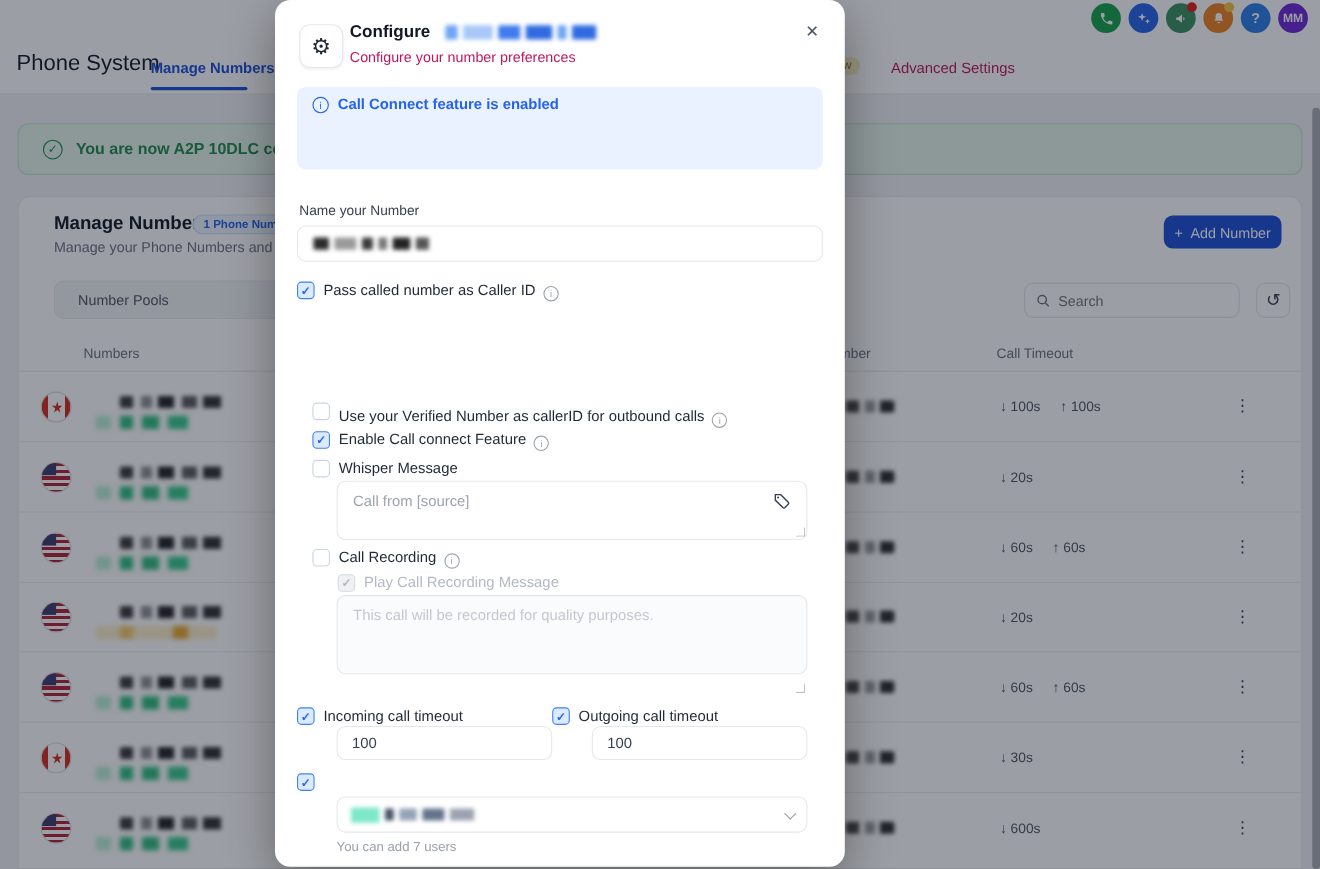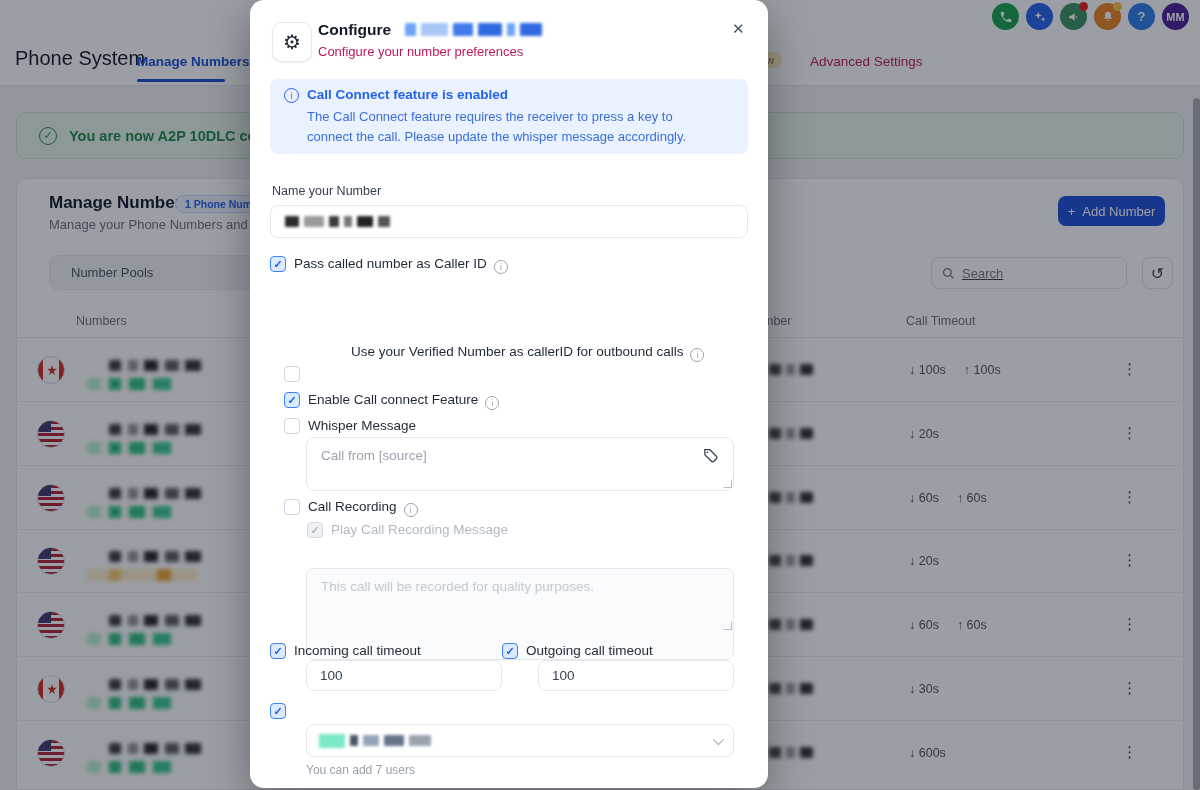--- a/index.html
+++ b/index.html
@@ -37,21 +37,21 @@
   .add-btn { position:absolute; left:1041px; top:17px; width:107px; height:30px; background:#1d4ed8; color:#fff;
     border:none; border-radius:8px; font-size:13px; display:flex; align-items:center; justify-content:center; gap:7px;
     font-family:inherit; cursor:pointer; }
   .seg-wrap { position:absolute; left:32px; top:76px; width:430px; height:35px; background:#f2f3f5;
     border:1px solid #e8e9eb; border-radius:9px; display:flex; align-items:center; padding:3px; gap:2px; }
   .seg { height:29px; padding:0 18px; display:flex; align-items:center; font-size:13px; color:#4b5563;
     border-radius:7px; cursor:pointer; }
   .seg.active { background:#fff; color:#111827; font-weight:bold; box-shadow:0 1px 2px rgba(0,0,0,.12); }
   .search-box { position:absolute; left:914px; top:78px; width:196px; height:32px; border:1px solid #e2e4e8;
     border-radius:8px; background:#fff; display:flex; align-items:center; padding-left:10px; gap:7px; }
-  .search-box input { border:none; outline:none; font-size:13px; width:150px; color:#374151; font-family:inherit; background:transparent;text-decoration:underline; }
+  .search-box input { border:none; outline:none; font-size:13px; width:150px; color:#374151; font-family:inherit; background:transparent; }
   .refresh-btn { position:absolute; left:1125px; top:78px; width:31px; height:32px; border:1px solid #e2e4e8;
     border-radius:8px; background:#fff; color:#374151; font-size:16px; display:flex; align-items:center; justify-content:center; cursor:pointer; }
 
   .thead { position:absolute; left:0; top:126px; width:1168px; height:33px; border-bottom:1px solid #e8e9eb;
     font-size:12.5px; color:#6b7280; }
   .th { position:absolute; top:9px; }
 
   .t-row { position:absolute; left:0; width:1168px; height:64px; border-bottom:1px solid #eceef0; }
   .flag { position:absolute; left:20px; top:18px; width:28px; height:28px; border-radius:50%; overflow:hidden;
     border:1px solid #d7d9dd; }
@@ -158,21 +158,21 @@
       <span class="dot-badge" style="background:#e11d1d;"></span>
     </div>
     <div class="hicon" style="left:1094px;background:#ec8221;">
       <svg viewBox="0 0 24 24" fill="#fff">
           <path d="M12 3a5 5 0 0 0-5 5v4l-2 3h14l-2-3V8a5 5 0 0 0-5-5z"></path>
           <path d="M10 17a2 2 0 0 0 4 0h-4z"></path>
         </svg>
       <span class="dot-badge" style="background:#f6c444;"></span>
     </div>
     <div class="hicon" style="left:1128px;background:#2b7de9;font-weight:bold;">?</div>
-    <div class="hicon" style="left:1162px;background:#4c1d95;font-size:11px;font-weight:bold;">MM</div>
+    <div class="hicon" style="left:1162px;background:#6d28d9;font-size:11px;font-weight:bold;">MM</div>
   </div>
 
   <div class="banner">
     <span class="check-circle">✓</span>
     <span class="banner-text">You are now A2P 10DLC complia</span>
   </div>
 
   <div class="card">
     <div class="card-title">Manage Numbers</div>
     <div class="card-badge">1 Phone Number</div>
@@ -296,64 +296,61 @@
         <span class="rx" style="width:24px;background:#2f6ae0;"></span>
         <span class="rx" style="width:8px;background:#6da4f5;"></span>
         <span class="rx" style="width:22px;background:#2f6ae0;"></span>
     </span>
     <div class="m-sub">Configure your number preferences</div>
     <div class="m-close">✕</div>
 
     <div class="info-banner">
       <span class="info-i" style="left:14px;top:9px;">i</span>
       <div class="info-title">Call Connect feature is enabled</div>
-      <div class="info-body">
-        <span>The Call Connect feature requires the receiver to press a key to</span><br><span>connect the call. Please update the whisper message accordingly.</span>
-      </div>
     </div>
 
     <div class="f-label" style="left:22px;top:184px;">Name your Number</div>
     <div class="t-input" style="left:20px;top:205px;width:478px;">
       <span class="redact">
         <span class="rx" style="width:14px;background:#2b2b2b;"></span>
           <span class="rx" style="width:20px;background:#9a9a9a;"></span>
           <span class="rx" style="width:10px;background:#3a3a3a;"></span>
           <span class="rx" style="width:8px;background:#777;"></span>
           <span class="rx" style="width:16px;background:#222;"></span>
           <span class="rx" style="width:12px;background:#555;"></span>
       </span>
     </div>
 
     <span class="cb checked" style="left:20px;top:256px;"></span>
     <span class="cb-label" style="left:44px;top:256px;"><span>Pass called number as Caller ID</span><span class="ghost-i">i</span></span>
 
 
     <span class="cb" style="left:34px;top:366px;"></span>
-    <span class="cb-label" style="left:58px;top:344px;margin-left:43px;"><span>Use your Verified Number as callerID for outbound calls</span><span class="ghost-i">i</span></span>
+    <span class="cb-label" style="left:58px;top:371px;"><span>Use your Verified Number as callerID for outbound calls</span><span class="ghost-i">i</span></span>
 
     <span class="cb checked" style="left:34px;top:392px;"></span>
     <span class="cb-label" style="left:58px;top:392px;"><span>Enable Call connect Feature</span><span class="ghost-i">i</span></span>
 
     <span class="cb" style="left:34px;top:418px;"></span>
     <span class="cb-label" style="left:58px;top:418px;">Whisper Message</span>
 
     <textarea class="m-textarea" style="left: 56px; top: 437px; width: 428px; height: 54px;" placeholder="Call from [source]"></textarea>
     <svg class="tag-icon" style="left:452px;top:447px;" viewBox="0 0 24 24" fill="none" stroke="#374151" stroke-width="1.8">
         <path d="M20.6 13.4L11 3.8H4v7l9.6 9.6a2 2 0 0 0 2.8 0l4.2-4.2a2 2 0 0 0 0-2.8z"></path>
         <circle cx="7.5" cy="7.5" r="1.3" fill="#374151" stroke="none"></circle>
       </svg>
     <span class="resize-grip" style="left:473px;top:479px;"></span>
 
     <span class="cb" style="left:34px;top:499px;"></span>
     <span class="cb-label" style="left:58px;top:499px;"><span>Call Recording</span><span class="ghost-i">i</span></span>
 
     <span class="cb disabled" style="left:57px;top:522px;"></span>
     <span class="cb-label dim" style="left:81px;top:522px;">Play Call Recording Message</span>
 
-    <textarea class="m-textarea disabled" style="left: 56px; top: 568px; width: 428px; height: 92px;" placeholder="This call will be recorded for quality purposes."></textarea>
+    <textarea class="m-textarea disabled" style="left: 56px; top: 541px; width: 428px; height: 72px;" placeholder="This call will be recorded for quality purposes."></textarea>
     <span class="resize-grip" style="left:473px;top:621px;"></span>
 
     <span class="cb checked" style="left:20px;top:643px;"></span>
     <span class="cb-label" style="left:44px;top:643px;">Incoming call timeout</span>
     <span class="cb checked" style="left:252px;top:643px;"></span>
     <span class="cb-label" style="left:276px;top:643px;">Outgoing call timeout</span>
 
     <input class="num-input" style="left: 56px; top: 660px;" value="100">
     <input class="num-input" style="left: 288px; top: 660px;" value="100">
 

